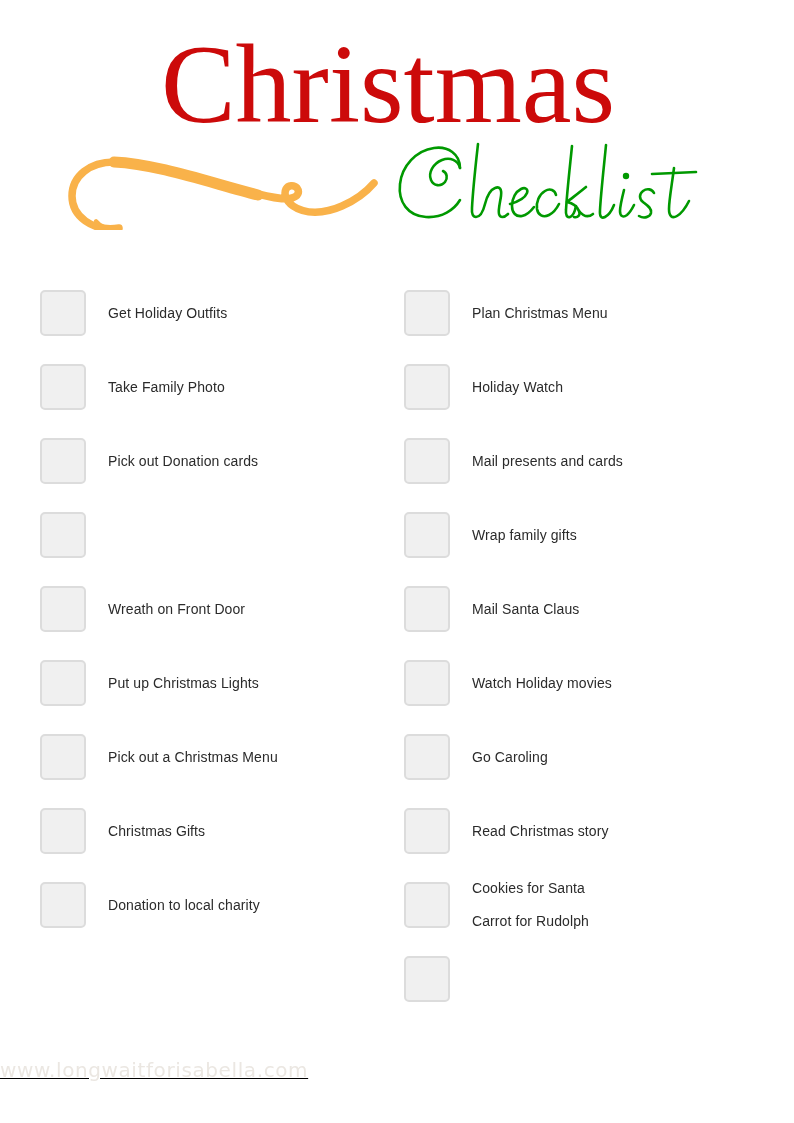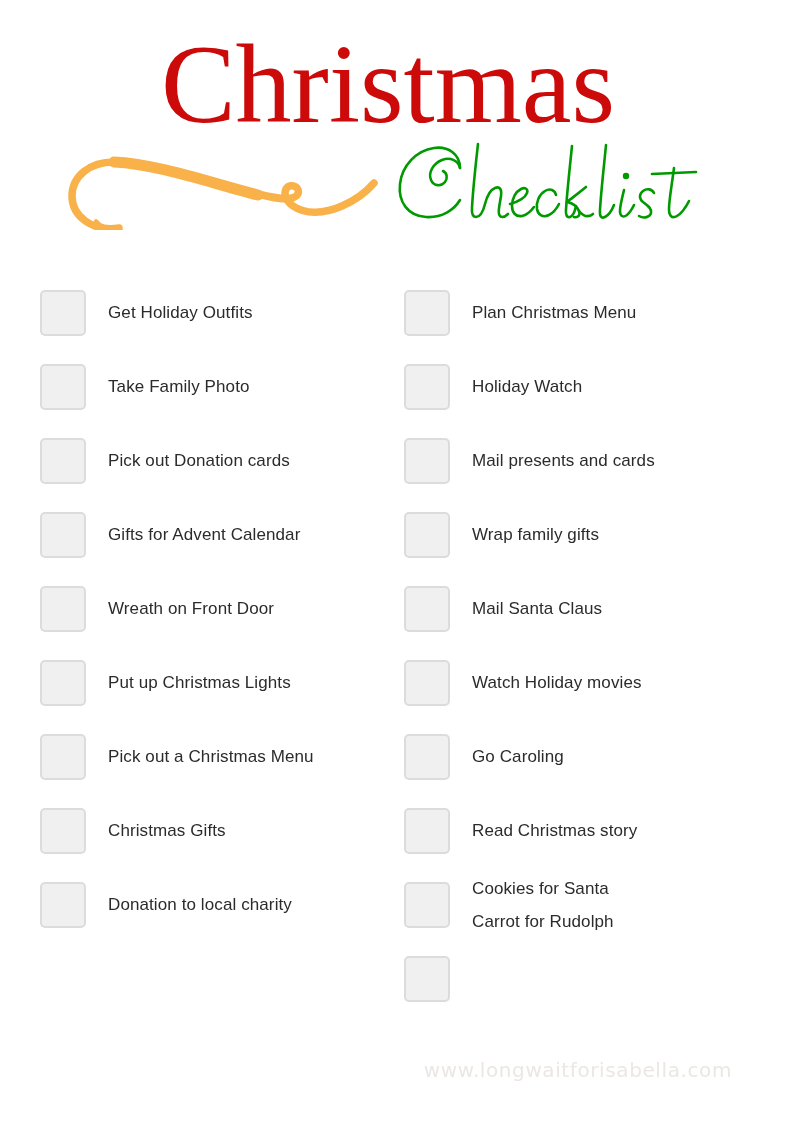--- a/index.html
+++ b/index.html
@@ -96,38 +96,39 @@
     width: 46px;
     height: 46px;
     box-sizing: border-box;
     background: #f0f0f0;
     border: 2px solid #dcdcdc;
     border-radius: 5px;
   }
 
   .row-label {
     margin-left: 22px;
-    font-size: 17px;
+    font-size: 14px;
     line-height: 30px;
     color: #2b2b2b;
     white-space: pre-line;
     letter-spacing: 0.1px;
   }
 
   .row.two-line .row-label {
     line-height: 33px;
   }
 
   
   .footer {
     position: absolute;
     left: 0;
     top: 1058px;
     width: 732px;
-    text-align: right;
+    text-align: left;
+    text-decoration: underline;
   }
   .footer-text {
     font-family: "DejaVu Sans", sans-serif;
     font-size: 20px;
     letter-spacing: 0.6px;
     color: #ebe7e2;
   }
 </style>
 </head>
 <body>
@@ -205,21 +206,20 @@
         <div class="row">
           <div class="checkbox"></div>
           <div class="row-label">Take Family Photo</div>
         </div>
         <div class="row">
           <div class="checkbox"></div>
           <div class="row-label">Pick out Donation cards</div>
         </div>
         <div class="row">
           <div class="checkbox"></div>
-          <div class="row-label">Gifts for Advent Calendar</div>
         </div>
         <div class="row">
           <div class="checkbox"></div>
           <div class="row-label">Wreath on Front Door</div>
         </div>
         <div class="row">
           <div class="checkbox"></div>
           <div class="row-label">Put up Christmas Lights</div>
         </div>
         <div class="row">

